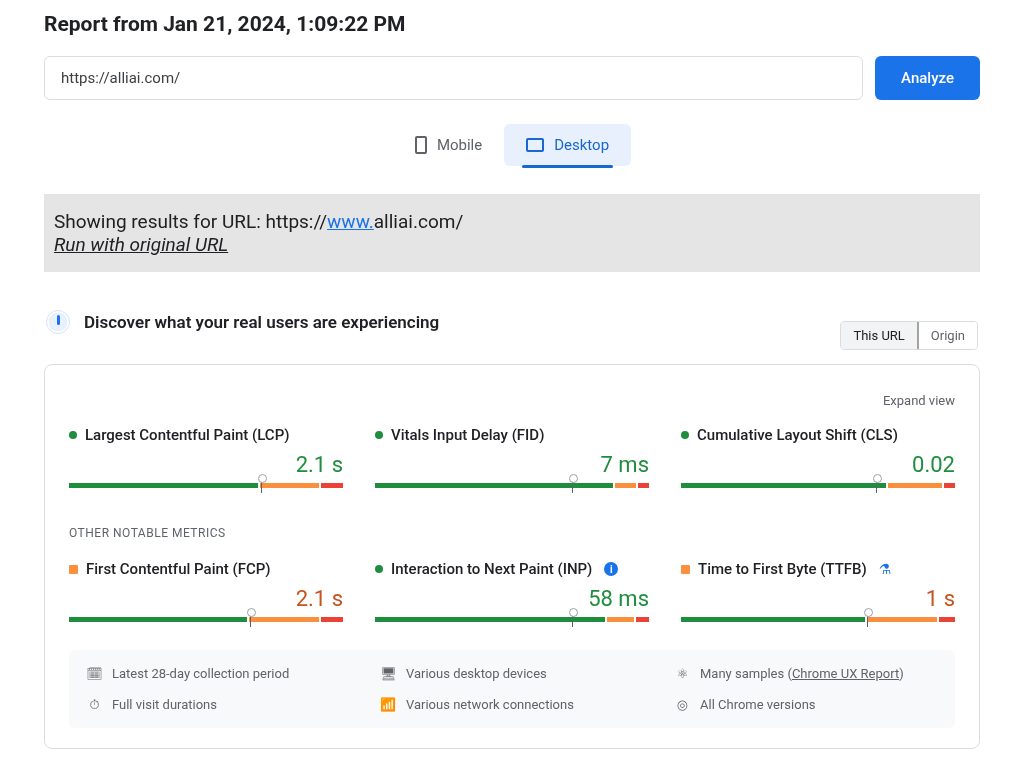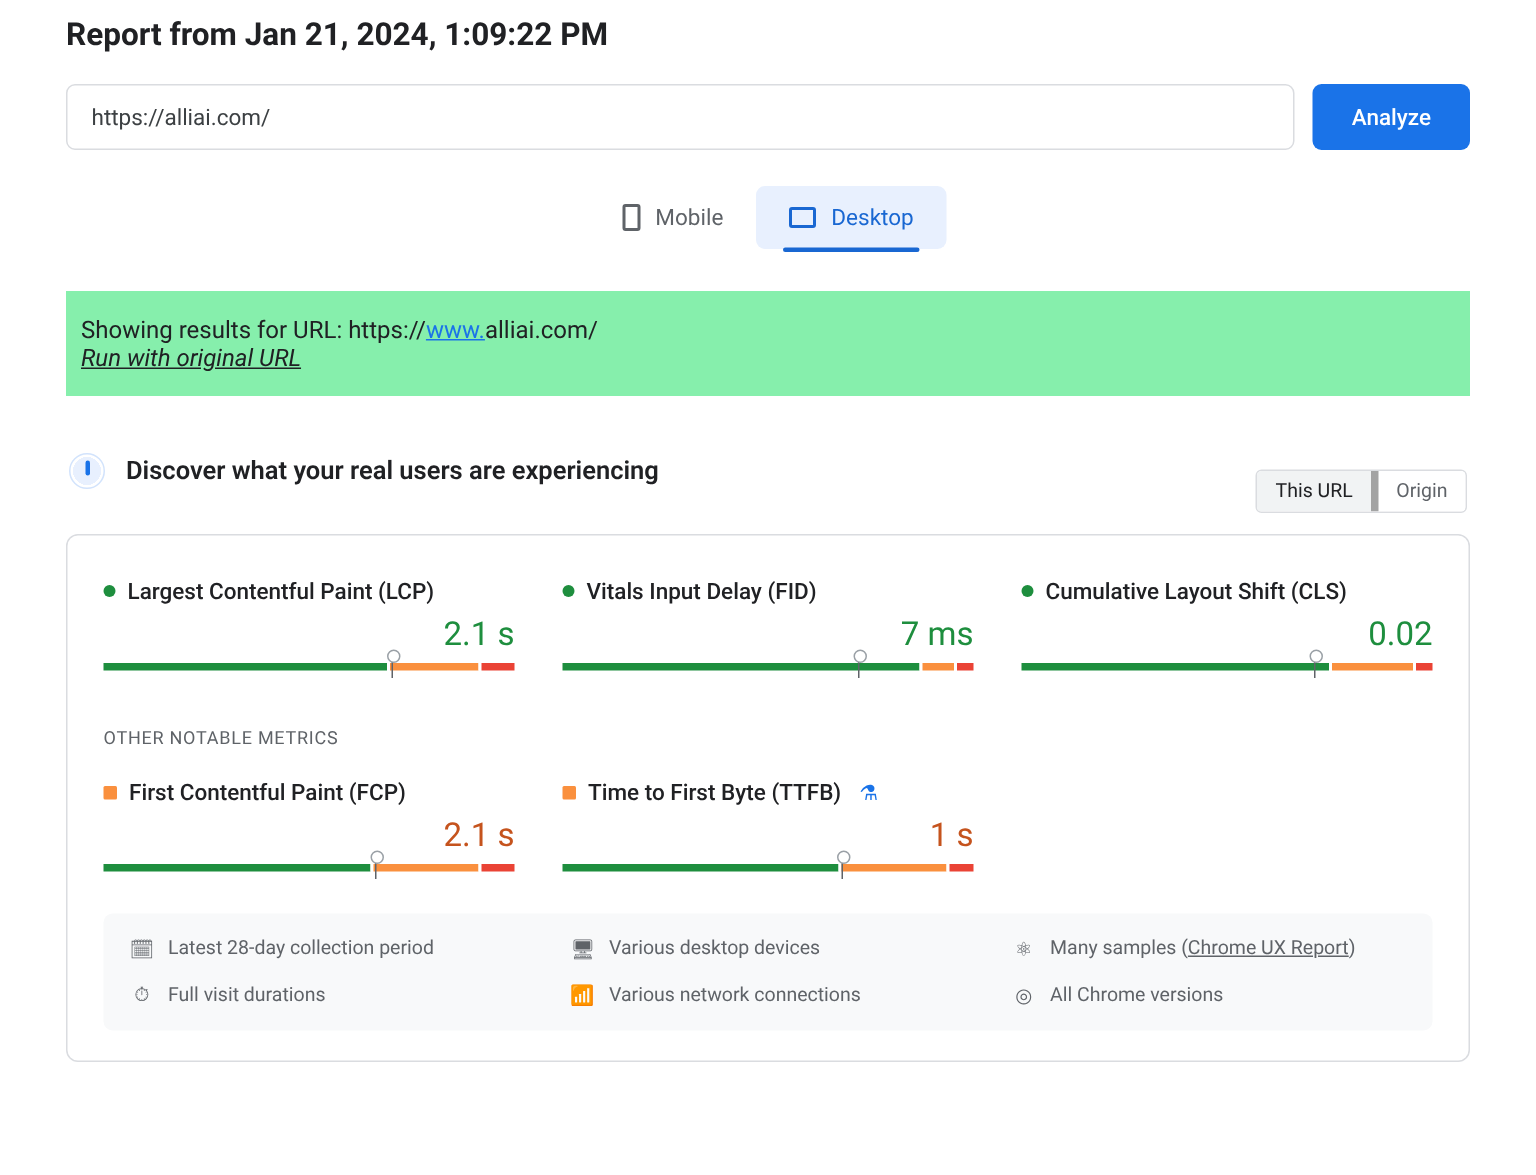--- a/index.html
+++ b/index.html
@@ -11,33 +11,33 @@
 .url-input { flex: 1; border: 1px solid #dadce0; border-radius: 6px; padding: 12px 16px; font-size: 15px; color: #3c4043; }
 .analyze-btn { background: #1a73e8; color: #fff; border: none; border-radius: 6px; padding: 12px 26px; font-size: 15px; font-weight: 500; cursor: pointer; }
 
 .tabs { display: flex; justify-content: center; gap: 0; margin-bottom: 28px; }
 .tab { display: flex; align-items: center; gap: 10px; padding: 12px 22px; font-size: 15px; color: #5f6368; cursor: pointer; border-radius: 6px; }
 .tab.active { color: #1967d2; background: #e8f0fe; position: relative; }
 .tab.active::after { content: ""; position: absolute; left: 18px; right: 18px; bottom: -2px; height: 3px; background: #1967d2; border-radius: 2px; }
 .dev-icon { width: 18px; height: 14px; border: 2px solid currentColor; border-radius: 2px; position: relative; display: inline-block; }
 .mob-icon { width: 12px; height: 18px; border: 2px solid currentColor; border-radius: 2px; display: inline-block; }
 
-.notice { background: #86efac; border-radius: 0; padding: 16px 10px; font-size: 16px; color: #202124; margin-bottom: 22px; }
+.notice { background: #e5e5e5; border-radius: 0; padding: 16px 10px; font-size: 19px; color: #202124; margin-bottom: 22px; }
 .notice a.www { color: #1a73e8; text-decoration: underline; }
 .notice .orig { color: #202124; text-decoration: underline; cursor: pointer; font-style: italic; }
 
 .discover-row { display: flex; align-items: center; justify-content: space-between; margin-bottom: 14px; padding: 0 2px; }
 .discover-left { display: flex; align-items: center; gap: 14px; }
 .gauge-icon { width: 24px; height: 24px; border-radius: 50%; background: radial-gradient(circle, #e8f0fe 60%, transparent 60%); border: 1px solid #d2e3fc; position: relative; }
 .gauge-icon::after { content: ""; position: absolute; top: 4px; left: 10px; width: 3px; height: 10px; background: #1a73e8; border-radius: 2px; }
 .discover-title { font-size: 17px; font-weight: 600; }
 .seg { display: flex; border: 1px solid #dadce0; border-radius: 4px; overflow: hidden; margin-top: 27px; }
 .seg button { border: none; background: #fff; padding: 6px 12px; font-size: 13px; color: #5f6368; cursor: pointer; }
 .seg button.active { background: #f1f3f4; color: #202124; }
-.seg button + button { border-left: 5px solid #a3a3a3; }
+.seg button + button { border-left: 2px solid #a3a3a3; }
 
 .card { border: 1px solid #dadce0; border-radius: 8px; padding: 28px 24px 20px; }
 .assessment { display: flex; align-items: center; justify-content: center; gap: 18px; margin-bottom: 10px; position: relative; }
 .pulse-circle { width: 44px; height: 44px; border-radius: 50%; background: #e6f4ea; display: flex; align-items: center; justify-content: center; color: #1e8e3e; }
 .assess-text { font-size: 18px; font-weight: 600; }
 .passed { color: #1e8e3e; }
 .info-icon { width: 14px; height: 14px; border: 1.5px solid #5f6368; border-radius: 50%; display: inline-flex; align-items: center; justify-content: center; font-size: 10px; color: #5f6368; margin-left: 6px; }
 
 .expand { text-align: right; font-size: 13px; color: #5f6368; margin-bottom: 18px; cursor: pointer; }
 
@@ -102,20 +102,21 @@
   </div>
   <div class="seg">
     <button class="active">This URL</button>
     <button>Origin</button>
   </div>
 </div>
 
 <div class="card">
 
 
+  <div class="expand">Expand view</div>
 
   <div class="metrics">
 
     <div>
       <div class="metric-head">
           <span class="dot green"></span>
           <span class="metric-name">Largest Contentful Paint (LCP)</span>
         </div>
       <div class="metric-val green">2.1 s</div>
       <div class="bar">
@@ -171,20 +172,36 @@
       <div class="bar">
           <div class="seg1 green" style="width:66%"></div>
           <div class="gap"></div>
           <div class="seg1 orange" style="width:26%"></div>
           <div class="gap"></div>
           <div class="seg1 red" style="width:8%"></div>
           <div class="marker" style="left:66%"></div>
         </div>
     </div>
 
+    <div>
+      <div class="metric-head">
+          <span class="dot green"></span>
+          <span class="metric-name">Interaction to Next Paint (INP)</span>
+          <span class="blue-info">i</span>
+        </div>
+      <div class="metric-val green">58 ms</div>
+      <div class="bar">
+          <div class="seg1 green" style="width:85%"></div>
+          <div class="gap"></div>
+          <div class="seg1 orange" style="width:10%"></div>
+          <div class="gap"></div>
+          <div class="seg1 red" style="width:5%"></div>
+          <div class="marker" style="left:72%"></div>
+        </div>
+    </div>
 
     <div>
       <div class="metric-head">
           <span class="dot orange"></span>
           <span class="metric-name">Time to First Byte (TTFB)</span>
           <span class="flask">⚗</span>
         </div>
       <div class="metric-val orange">1 s</div>
       <div class="bar">
           <div class="seg1 green" style="width:68%"></div>

